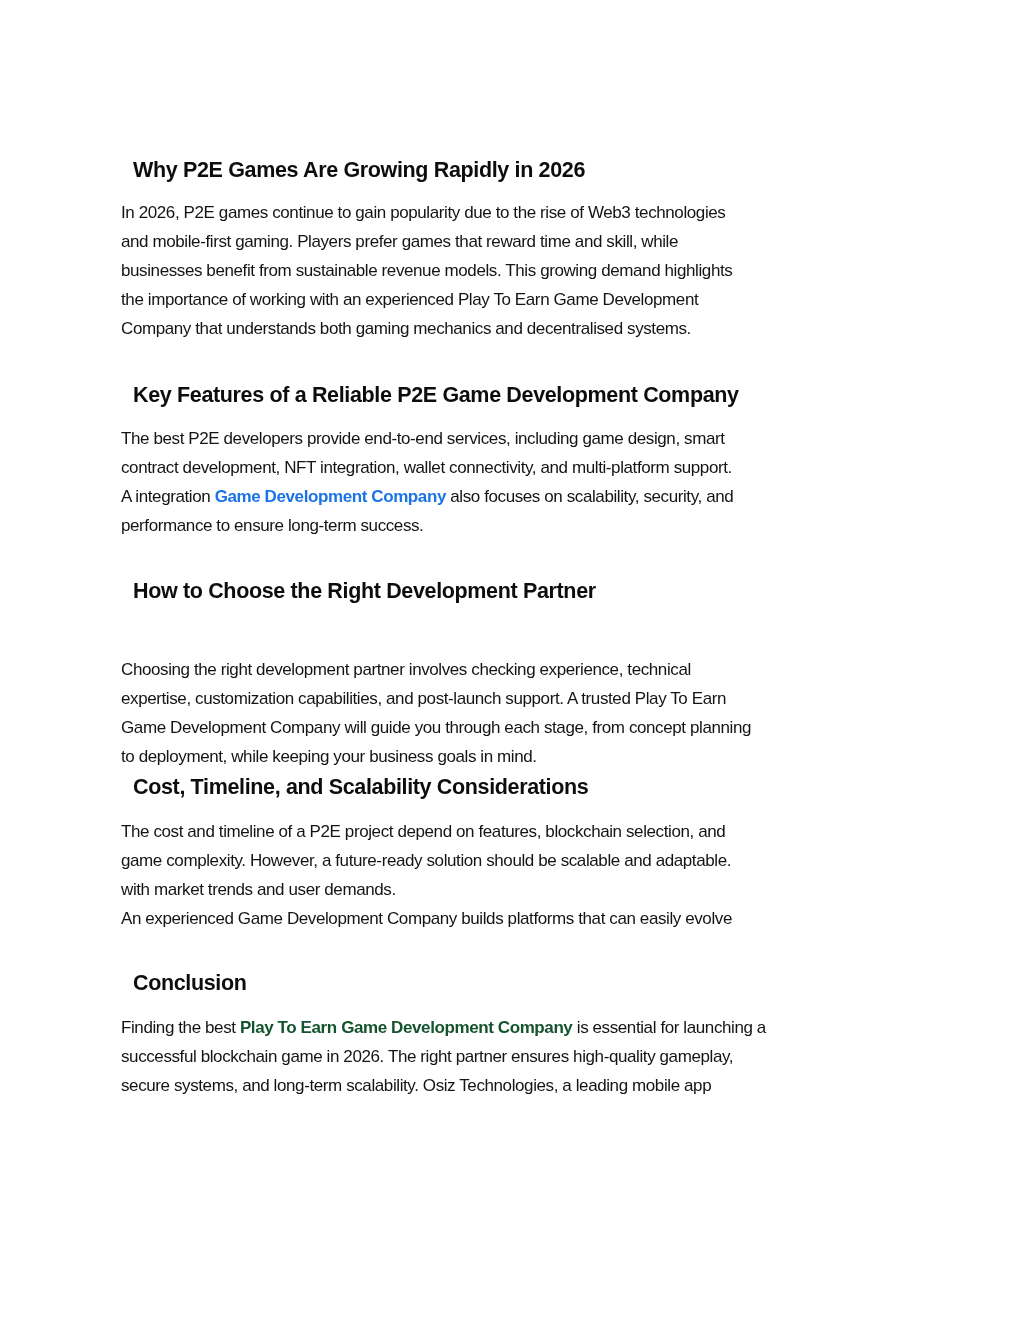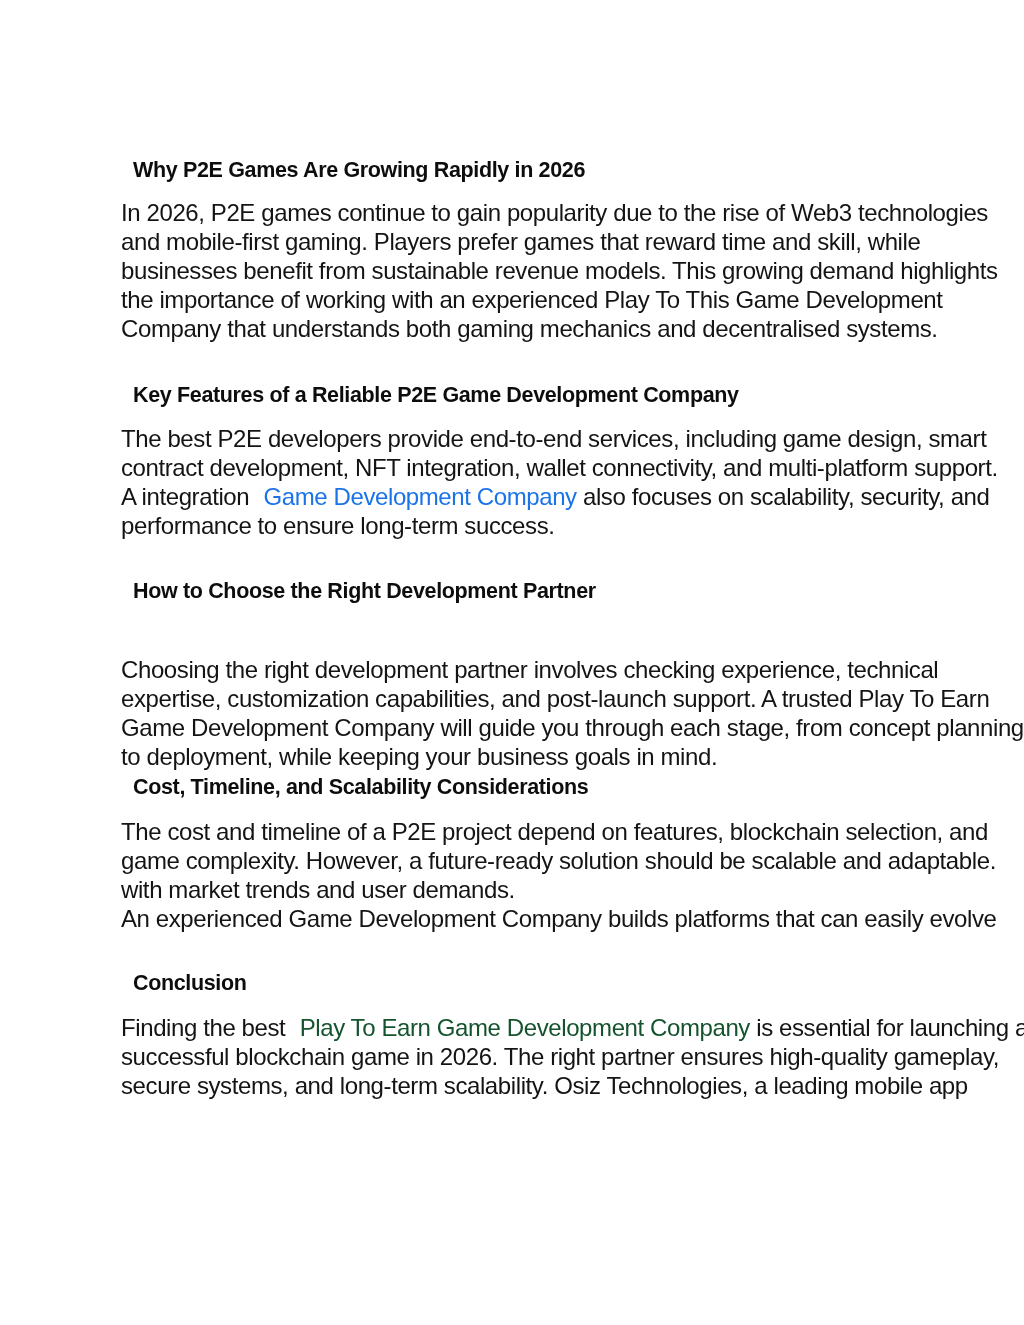--- a/index.html
+++ b/index.html
@@ -34,49 +34,48 @@
       font-weight: bold;
       letter-spacing: -0.35px;
       line-height: 28px;
       white-space: nowrap;
       color: #0d0d0d;
     }
     .para {
       position: absolute;
       left: 0;
       margin: 0;
-      font-size: 24px;
+      font-size: 17px;
       letter-spacing: -0.4px;
       line-height: 29px;
       color: #141414;
     }
     .line {
       display: block;
       white-space: nowrap;
     }
     .link {
       color: #1a73e8;
-      font-weight: normal;
+      font-weight: bold;
       text-decoration: none;
       cursor: pointer;
-      margin-left: 8px;
     }
   </style>
 </head>
 <body>
 
 <div class="page">
 
   <div class="section" style="top:0;">
     <h2 class="heading" style="top:144px;">Why P2E Games Are Growing Rapidly in 2026</h2>
     <p class="para" style="top:198px;">
       <span class="line">In 2026, P2E games continue to gain popularity due to the rise of Web3 technologies</span>
       <span class="line">and mobile-first gaming. Players prefer games that reward time and skill, while</span>
       <span class="line">businesses benefit from sustainable revenue models. This growing demand highlights</span>
-      <span class="line">the importance of working with an experienced Play To This Game Development</span>
+      <span class="line">the importance of working with an experienced Play To Earn Game Development</span>
       <span class="line">Company that understands both gaming mechanics and decentralised systems.</span>
     </p>
   </div>
 
   <div class="section" style="top:0;">
     <h2 class="heading" style="top:369px;">Key Features of a Reliable P2E Game Development Company</h2>
     <p class="para" style="top:424px;">
       <span class="line">The best P2E developers provide end-to-end services, including game design, smart</span>
       <span class="line">contract development, NFT integration, wallet connectivity, and multi-platform support.</span>
       <span class="line"><span>A integration </span><a class="link" style="color: rgb(26, 115, 232);">Game Development Company</a><span> also focuses on scalability, security, and</span></span>

